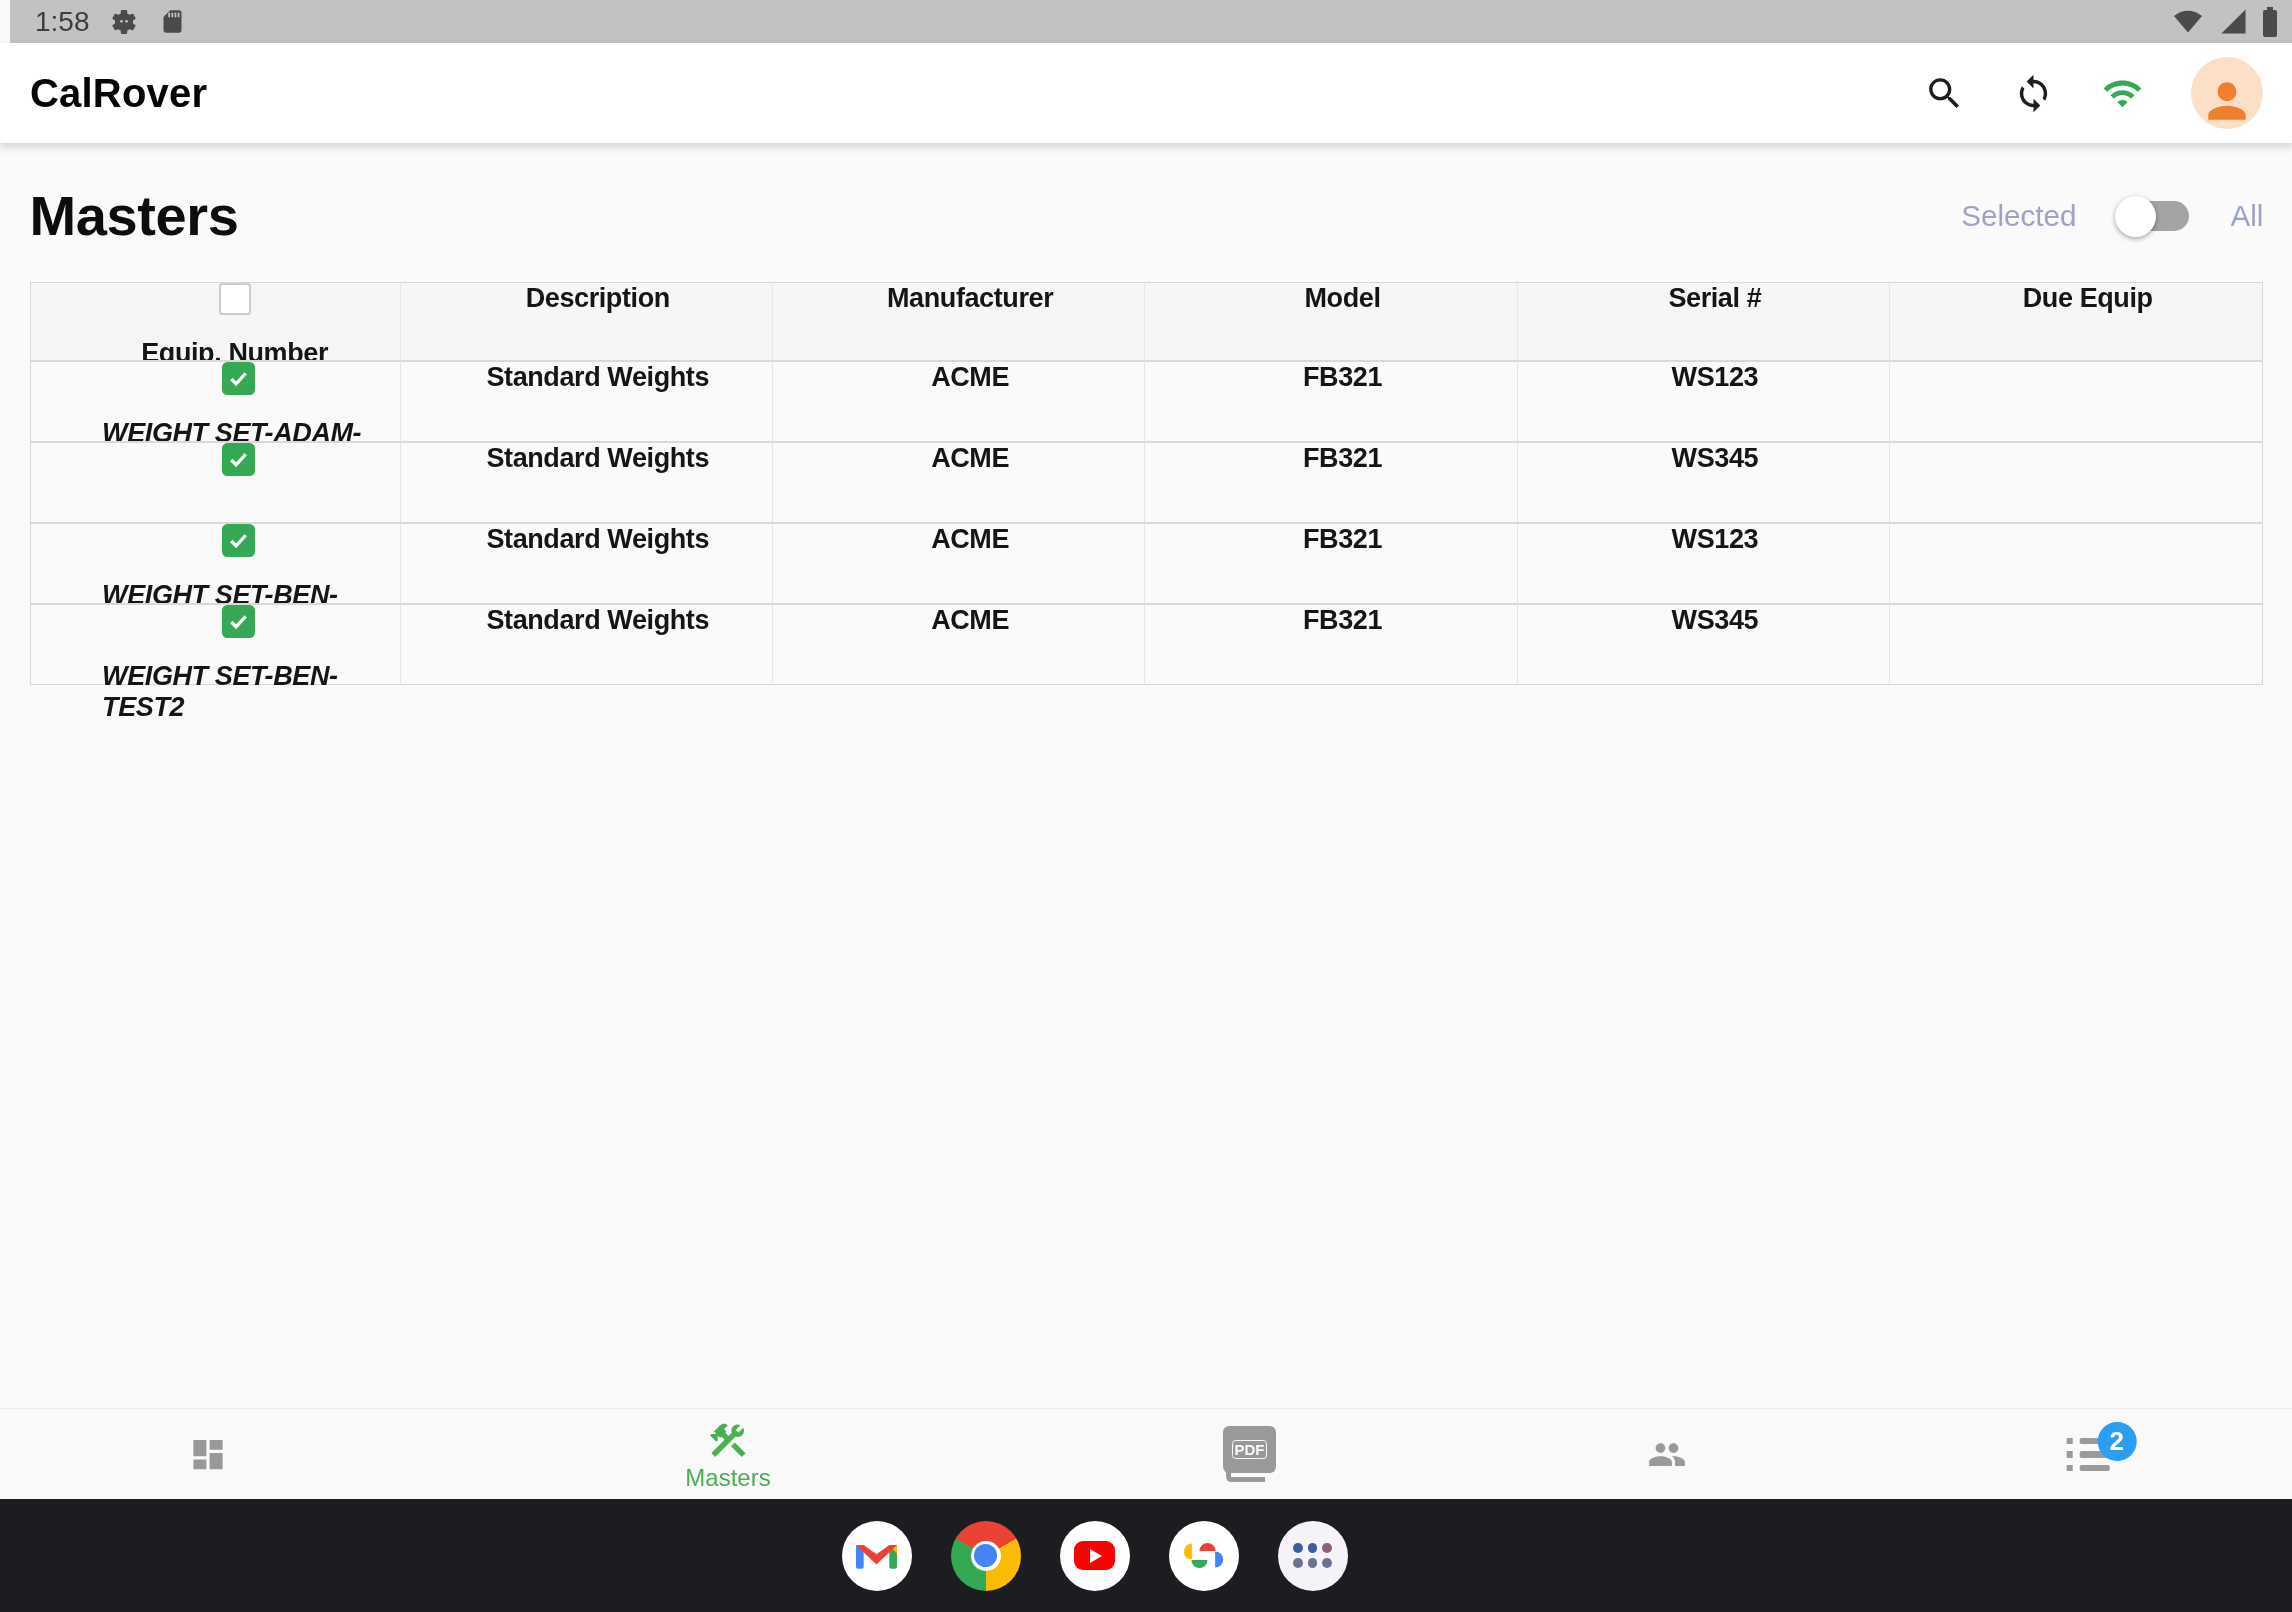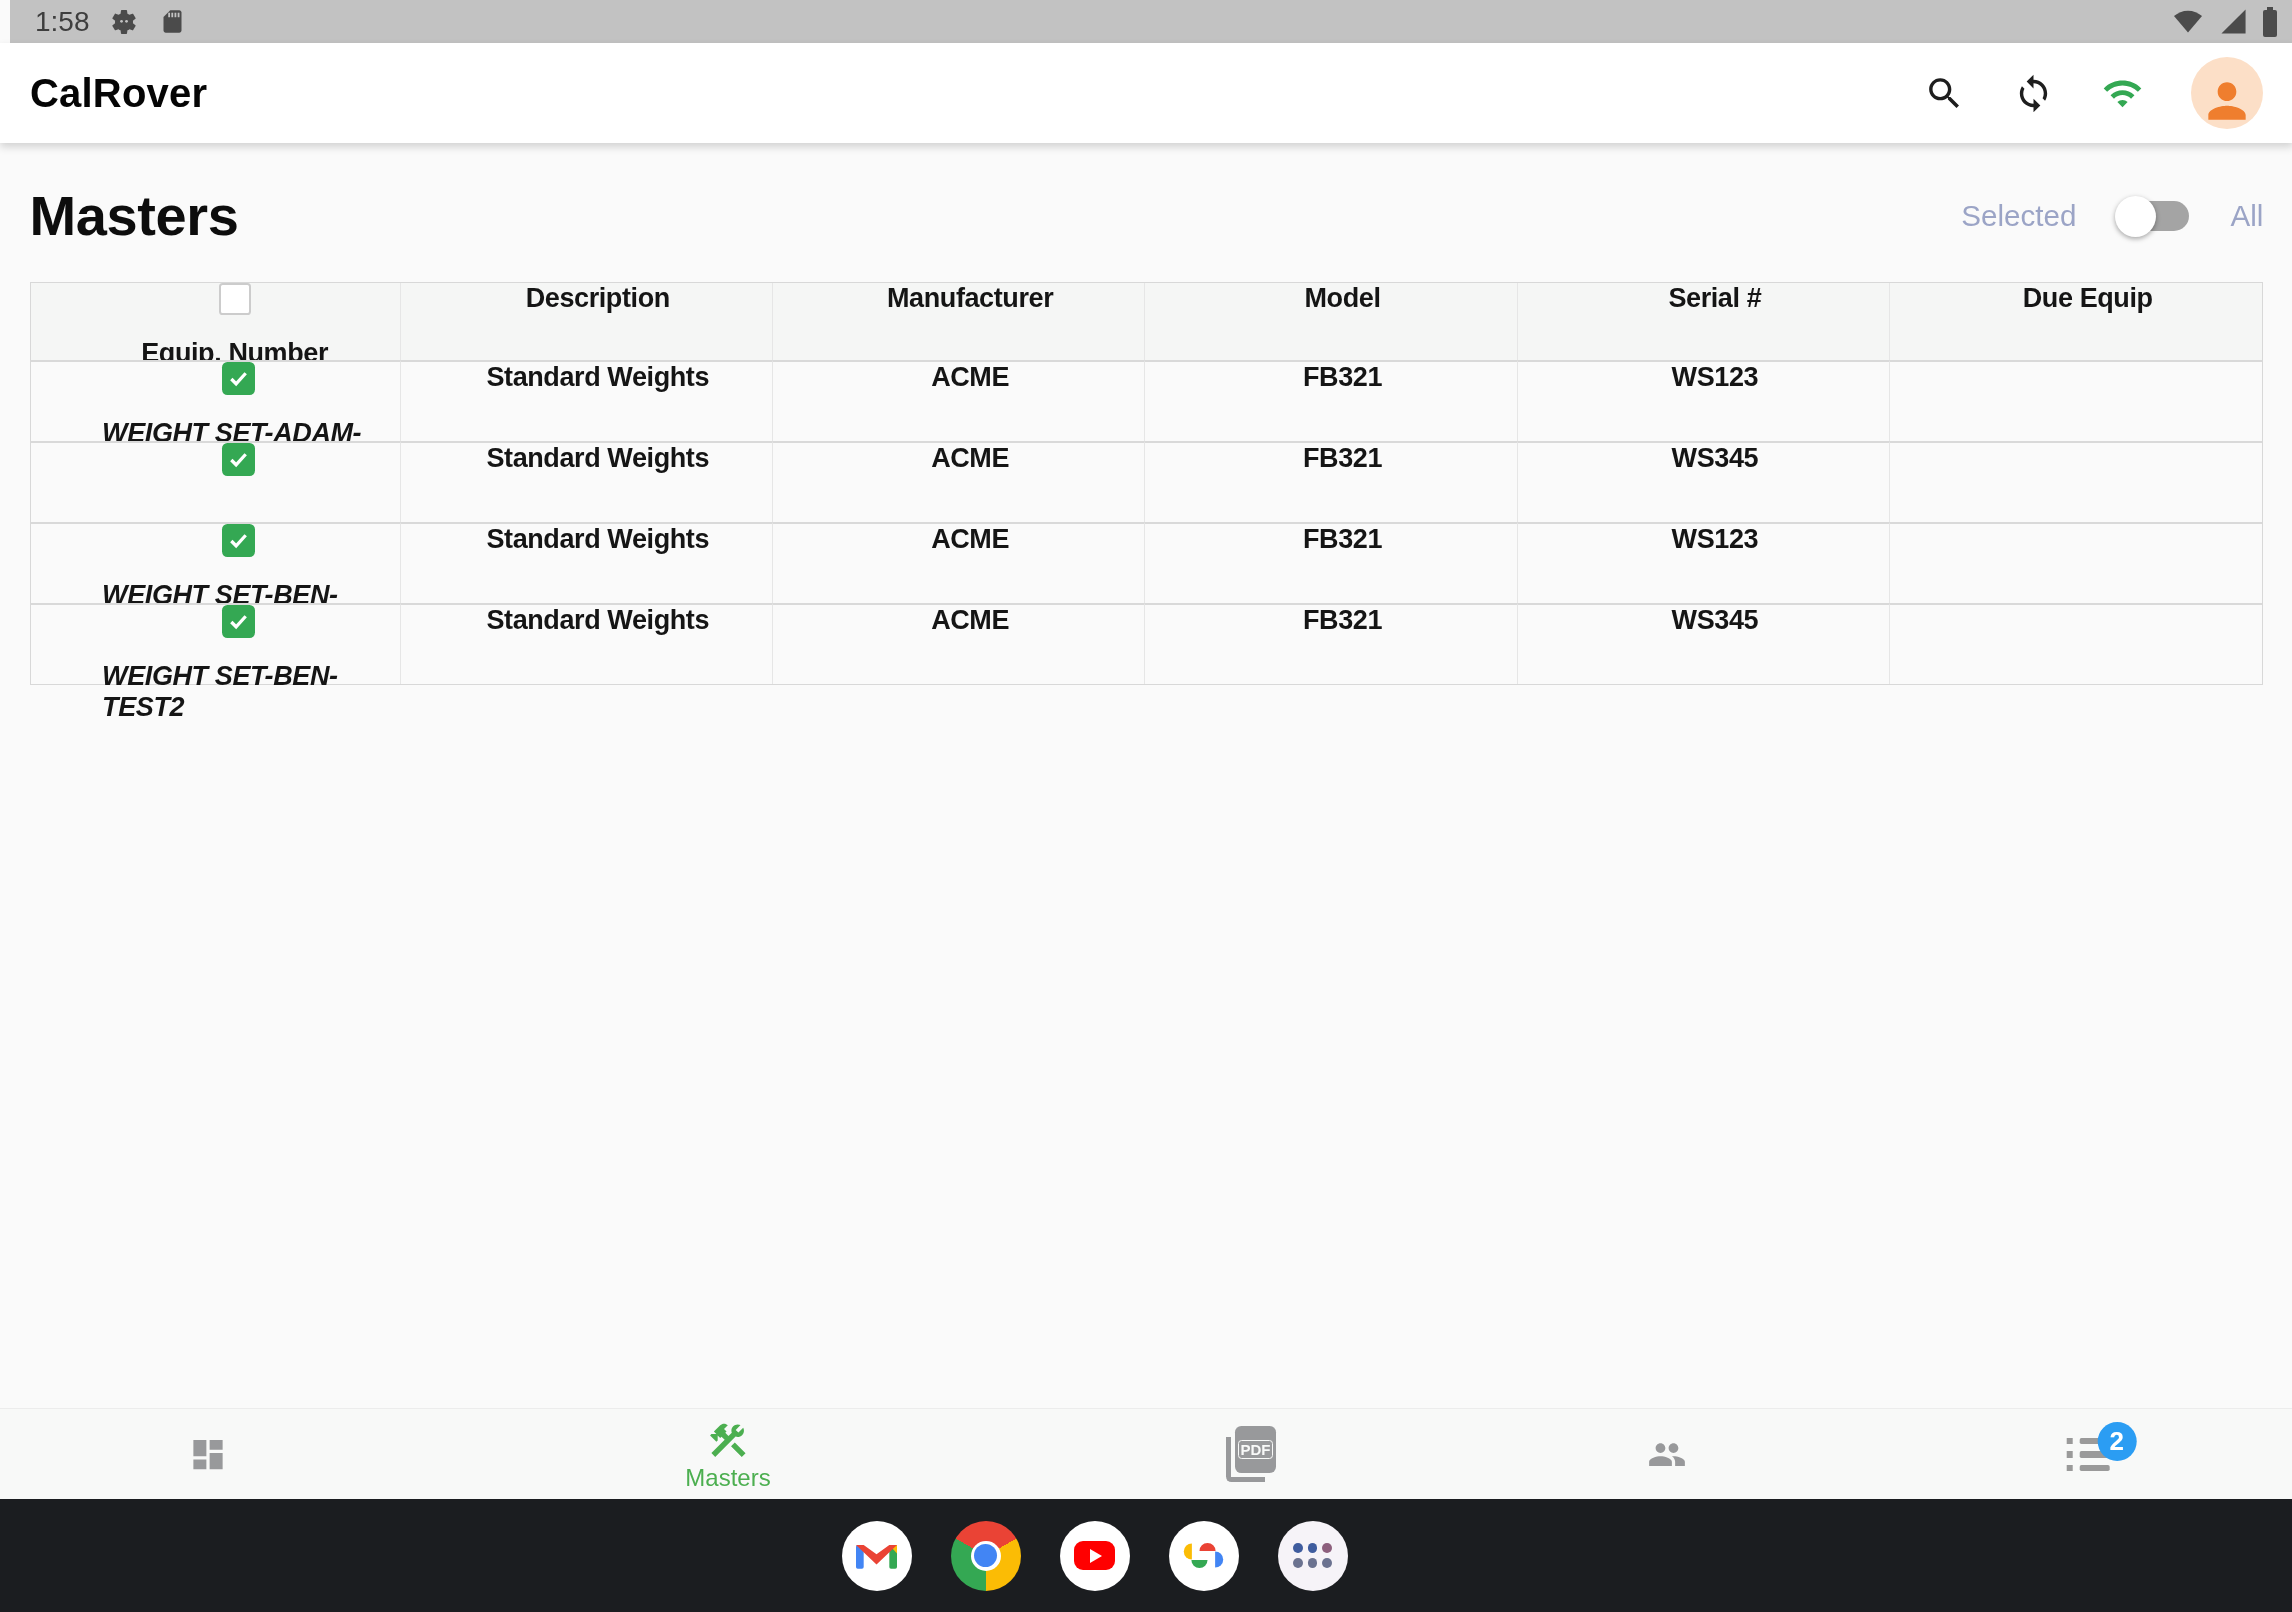--- a/index.html
+++ b/index.html
@@ -63,21 +63,21 @@
     background:#f8f9f8;border-top:0.9px solid #ececec;z-index:4;}
   .nav-item{position:absolute;top:0;height:91px;display:flex;flex-direction:column;
     align-items:center;justify-content:center;transform:translateX(-50%);cursor:pointer;}
   .nav-item .ic{position:relative;display:flex;align-items:center;justify-content:center;}
   .nav-label{font-size:24px;color:var(--nav-green);margin-top:3.6px;line-height:1;}
   .badge{position:absolute;top:-16px;right:-27px;width:39px;height:39px;border-radius:50%;
     background:var(--badge-blue);color:#fff;font-size:26px;font-weight:700;
     display:flex;align-items:center;justify-content:center;}
   
   .pdf-icon{position:relative;width:52px;height:57px;}
-  .pdf-main{position:absolute;right:0;top:0;width:41px;height:47px;border-radius:6.3px;
+  .pdf-main{position:absolute;right:0;top:0;width:53px;height:47px;border-radius:6.3px;
     background:var(--nav-inactive);display:flex;align-items:center;justify-content:center;}
   .pdf-glyph{color:#f8f9f8;font-size:15px;font-weight:700;letter-spacing:0;
     border:1.8px solid #f8f9f8;border-radius:3.6px;padding:0.9px 1.8px;line-height:1;}
   .pdf-corner{position:absolute;left:1.8px;top:10.7px;width:39px;height:45px;
     border-left:5.4px solid var(--nav-inactive);border-bottom:5.4px solid var(--nav-inactive);
     border-bottom-left-radius:5.4px;}
   
   .list-icon{display:flex;flex-direction:column;gap:7.2px;}
   .list-row{display:flex;align-items:center;gap:6.3px;}
   .list-bullet{width:6.3px;height:6.3px;background:#9a9a9a;}

